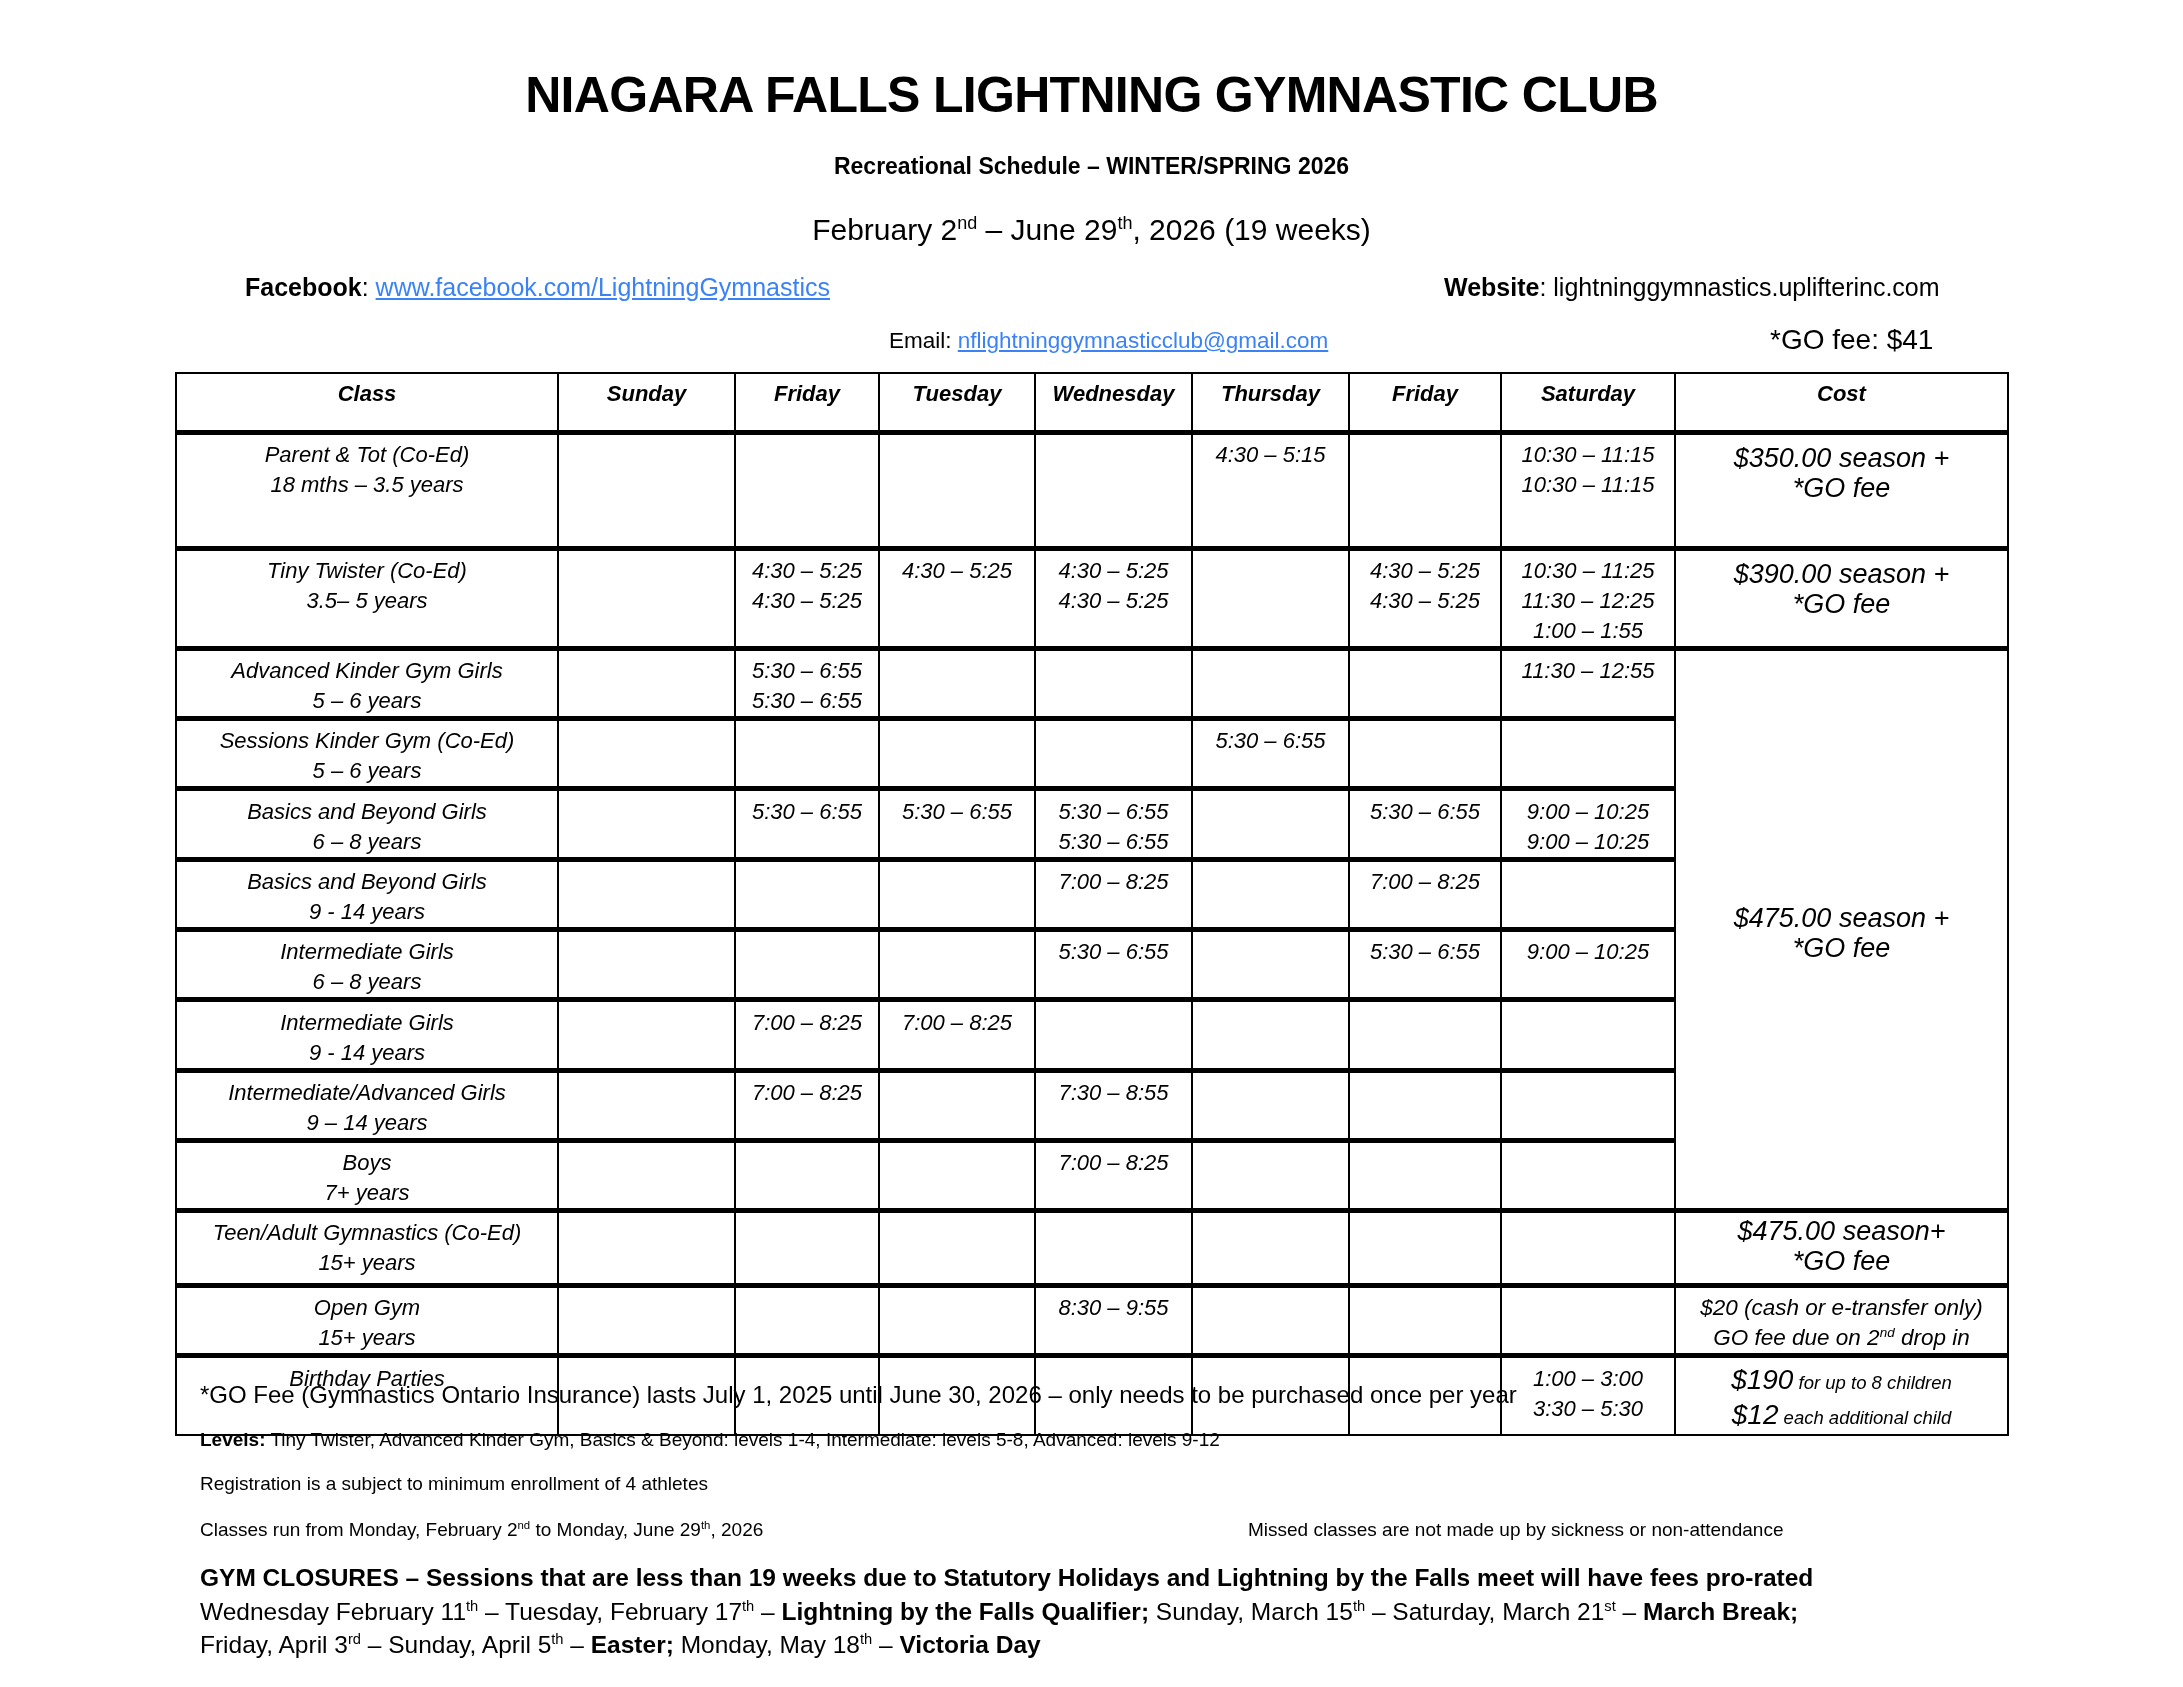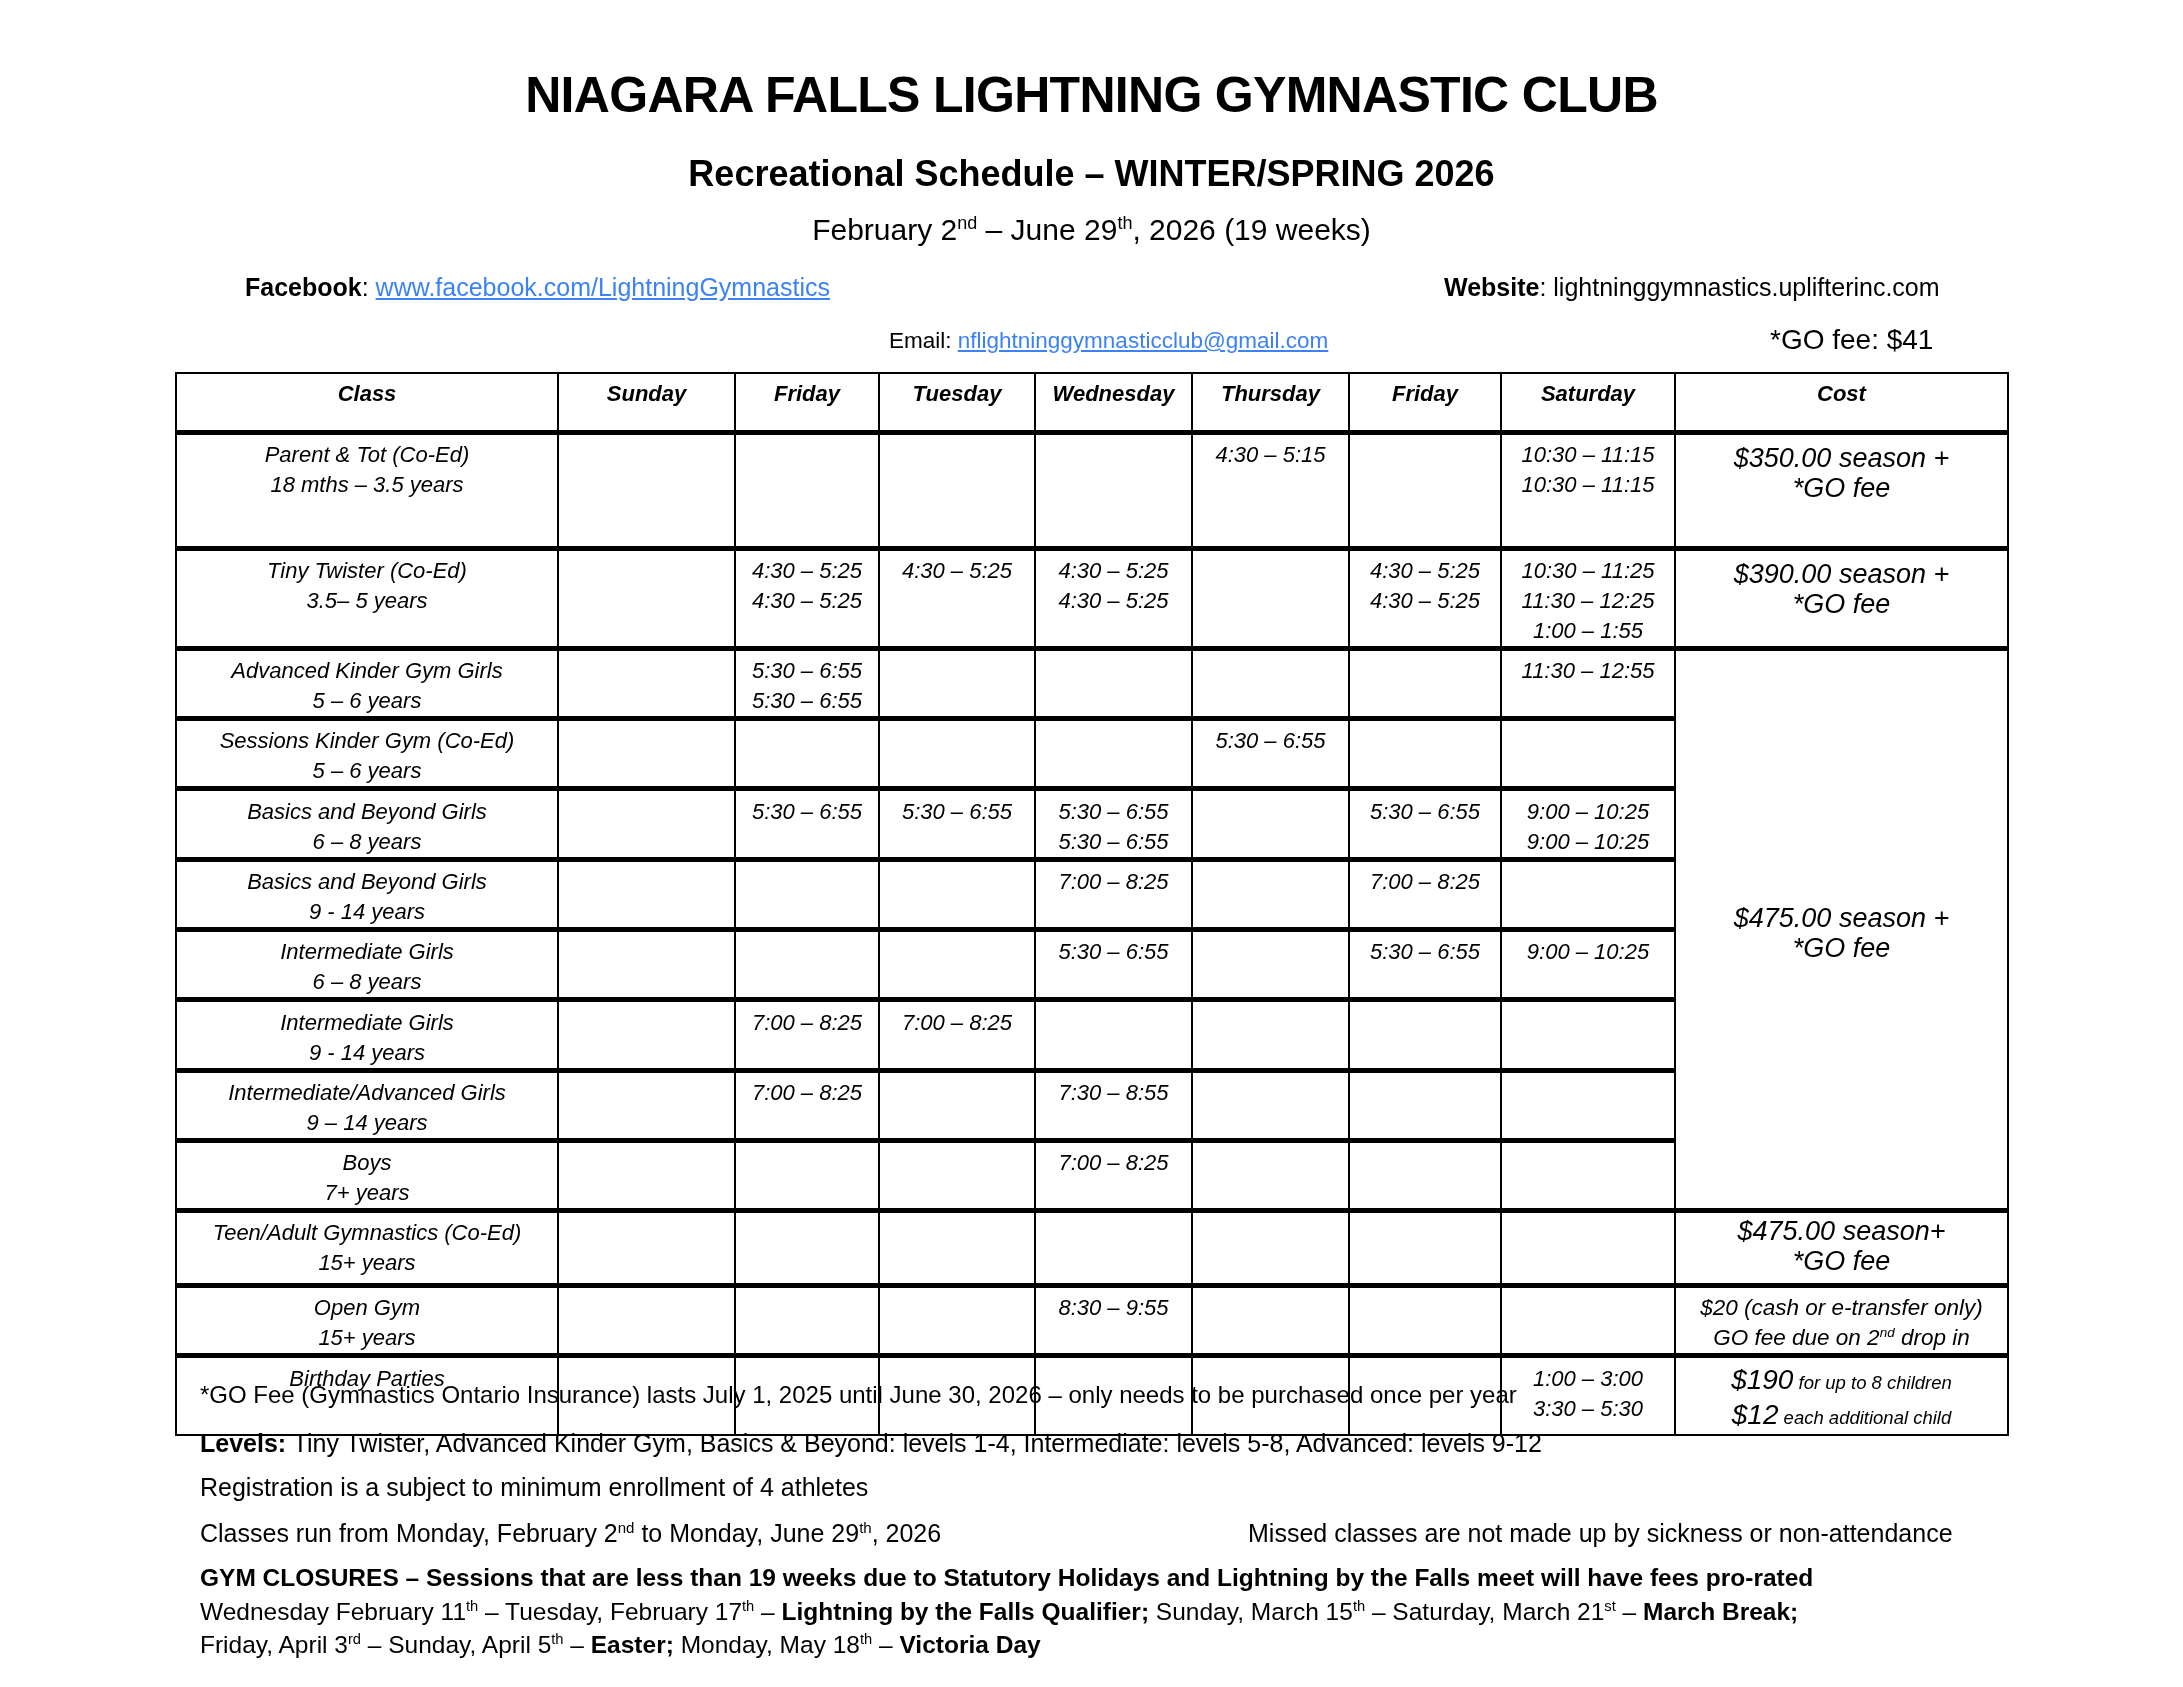--- a/index.html
+++ b/index.html
@@ -1,21 +1,21 @@
 <!DOCTYPE html>
 <html style="font-size:10.6px"><head>
 <meta charset="utf-8">
 <style>
   * { box-sizing: border-box; margin: 0; padding: 0; }
   html, body { width: 2183px; height: 1687px; background: #ffffff; }
   body { position: relative; font-family: "Liberation Sans", "DejaVu Sans", sans-serif; color: #000; overflow: hidden; }
   .abs { position: absolute; white-space: nowrap; }
   .center { left: 0; width: 2183px; text-align: center; }
   .title { top: 66px; font-size: 50px; font-weight: bold; letter-spacing: -0.7px; }
-  .subtitle { top: 153px; font-size: 36px; font-weight: bold; }
+  .subtitle { top: 153px; font-size: 23px; font-weight: bold; }
   .daterange { top: 213px; font-size: 30px; }
   sup { font-size: 0.6em; vertical-align: super; line-height: 0; }
   .link { color: #3b82f6; text-decoration: underline; }
   .fb { left: 245px; top: 273px; font-size: 25px; }
   .web { left: 1444px; top: 273px; font-size: 25px; }
   .email { left: 889px; top: 328px; font-size: 22.5px; }
   .gofee { left: 1770px; top: 324px; font-size: 28px; }
 
   table.sched {
     position: absolute; left: 175px; top: 372px;
@@ -30,21 +30,21 @@
   table.sched th { font-weight: bold; font-size: 22px; }
   table.sched tr.thick td { border-top-width: 5.3px; }
   .cost { font-size: 27px; line-height: 37px; padding-top: 8px !important; }
   .cost-mid { vertical-align: middle !important; }
   .cost-small { font-size: 22.5px; line-height: 30px; }
   .cost-big { font-size: 28px; }
   .cost-tiny { font-size: 18.5px; }
   .time-line { display: block; }
 
   .note { left: 200px; font-size: 24px; }
-  .note2 { left: 200px; font-size: 25px; }
+  .note2 { left: 200px; font-size: 19px; }
   .bold { font-weight: bold; }
   .closure { left: 200px; font-size: 24.5px; }
 </style>
 </head>
 <body>
 
 <div class="abs center title">NIAGARA FALLS LIGHTNING GYMNASTIC CLUB</div>
 <div class="abs center subtitle">Recreational Schedule – WINTER/SPRING 2026</div>
 <div class="abs center daterange"><span>February 2</span><sup>nd</sup><span> – June 29</span><sup>th</sup><span>, 2026 (19 weeks)</span></div>
 

